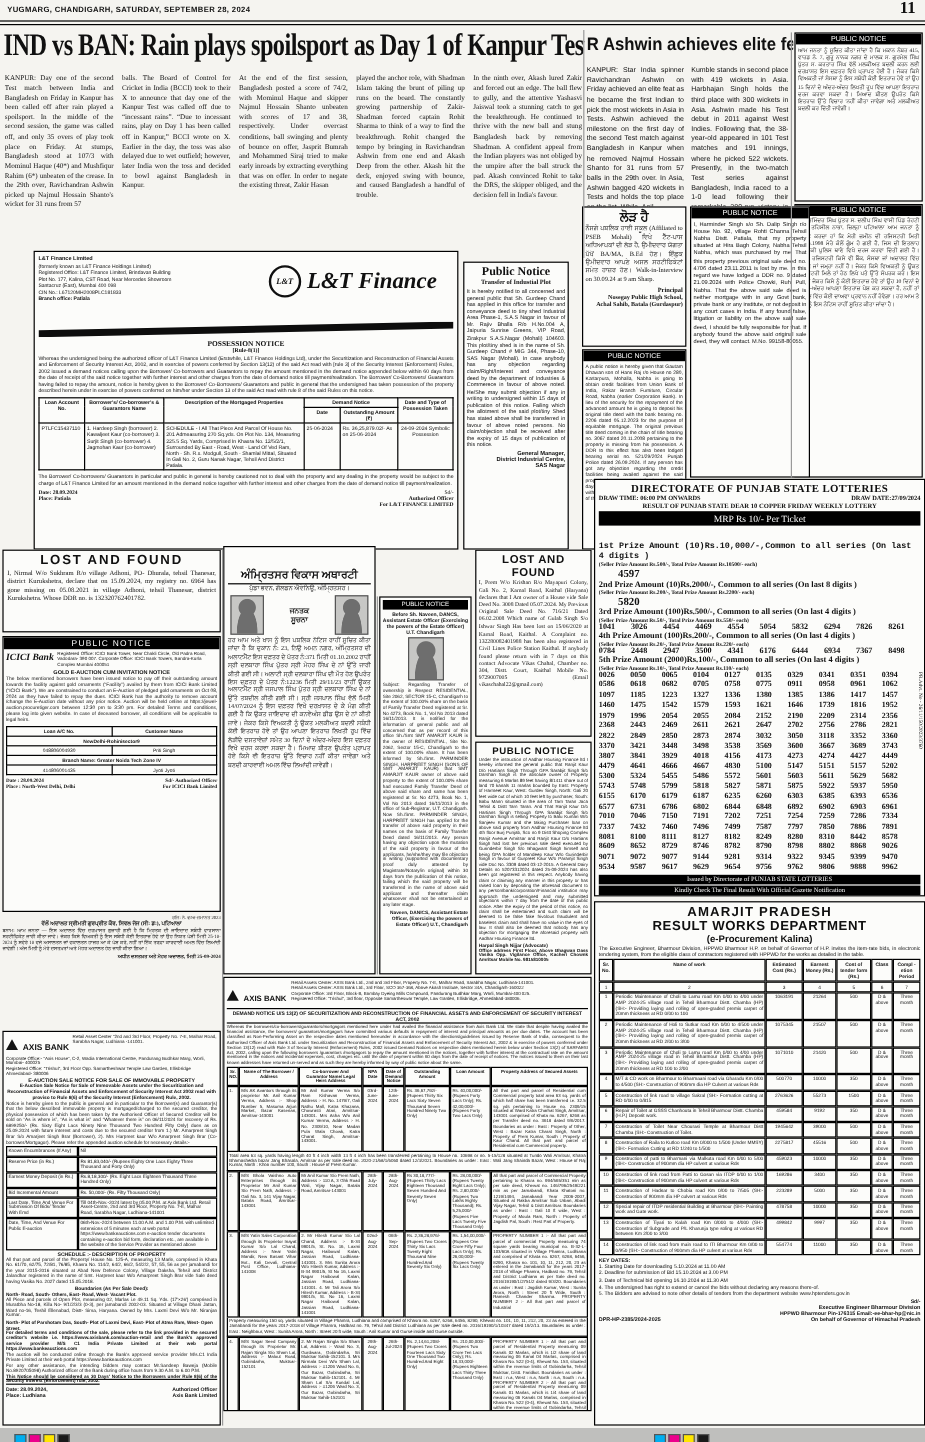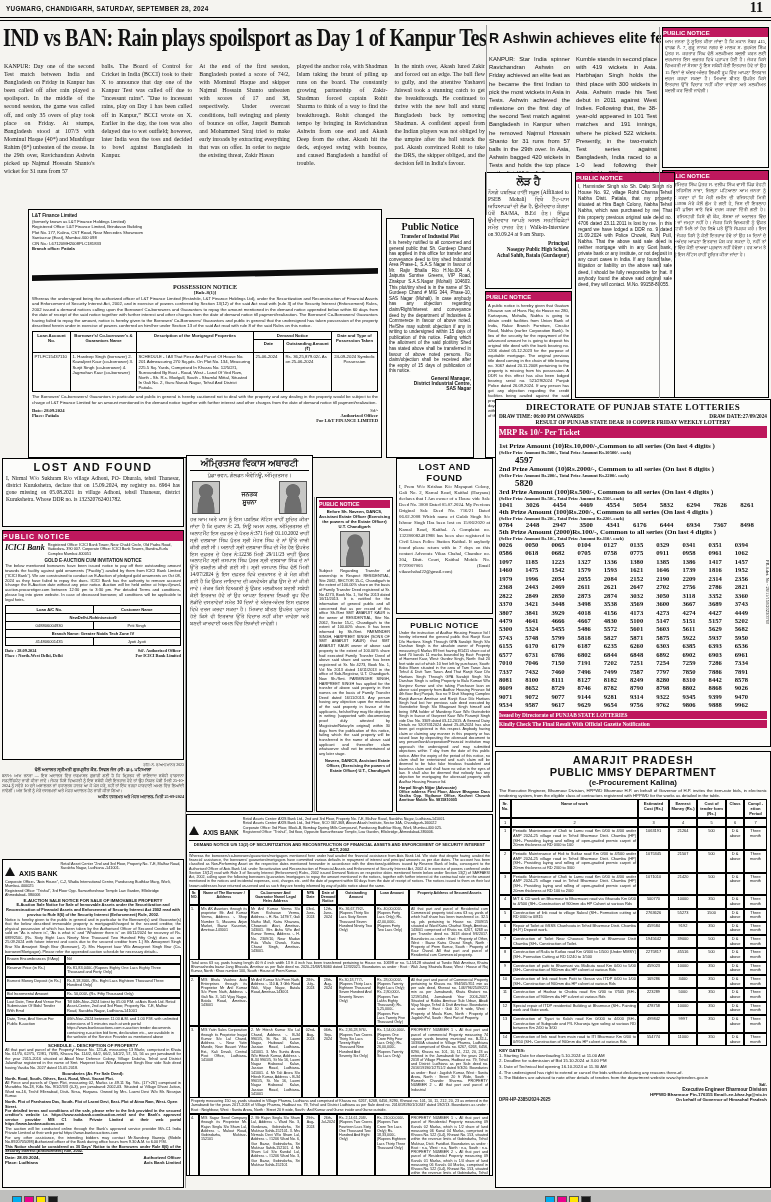--- a/index.html
+++ b/index.html
@@ -1,19 +1,19 @@
 <!DOCTYPE html>
 <html><head>
 <meta charset="utf-8">
 <style>
   html,body{margin:0;padding:0;background:#777;}
   #page{position:relative;width:771px;height:1202px;background:#f5f4f0;font-family:"Liberation Serif",serif;color:#101010;overflow:hidden;}
   .abs{position:absolute;box-sizing:border-box;}
   .box{border:1px solid #000;background:#fcfcfa;box-sizing:border-box;overflow:hidden;}
-  .bar{background:#be185d;color:#fff;font-weight:bold;text-align:left;font-family:"Liberation Sans",sans-serif;}
+  .bar{background:#000000;color:#fff;font-weight:normal;text-align:center;font-family:"Liberation Sans",sans-serif;}
   .j{text-align:justify;text-justify:inter-word;}
   .c{text-align:center;}
   .r{text-align:right;}
   .b{font-weight:bold;}
   .sans{font-family:"Liberation Sans",sans-serif;}
   .hline{position:absolute;background:#000;}
   .vline{position:absolute;background:#9a9a9a;width:1px;}
   .cols{display:flex;}
   .cols>div{flex:1;}
   .t{border-collapse:collapse;width:100%;}
@@ -74,20 +74,24 @@
   <div class="abs box" style="left:28px;top:209px;width:354px;height:249px;padding:3px;">
     <div style="position:relative;height:54px;">
       <div class="sans" style="width:185px;font-size:4.2px;line-height:1.3;">
         <div class="b" style="font-size:4.6px;">L&amp;T Finance Limited</div>
         <div>(formerly known as L&amp;T Finance Holdings Limited)</div>
         <div>Registered Office: L&amp;T Finance Limited, Brindavan Building</div>
         <div>Plot No. 177, Kalina, CST Road, Near Mercedes Showroom</div>
         <div>Santacruz (East), Mumbai 400 098</div>
         <div>CIN No.: L67120MH2008PLC181833</div>
         <div class="b">Branch office: Patiala</div>
+      </div>
+      <div style="position:absolute;right:14px;top:8px;display:flex;align-items:center;gap:5px;">
+        <div class="lt-circle">L&amp;T</div>
+        <div class="b" style="font-size:19px;font-style:italic;">L&amp;T Finance</div>
       </div>
     </div>
     <div style="height:13px;background:#0d0d0d;clip-path:polygon(0 55%,100% 0,100% 45%,0 100%);margin:1px 0 2px 0;"></div>
     <div class="c b" style="font-size:6.2px;">POSSESSION NOTICE</div>
     <div class="c b" style="font-size:4.8px;">[Rule-8(1)]</div>
     <div class="j sans" style="font-size:4.3px;line-height:1.27;margin-top:1px;">Whereas the undersigned being the authorized officer of L&amp;T Finance Limited (Erstwhile, L&amp;T Finance Holdings Ltd), under the Securitization and Reconstruction of Financial Assets and Enforcement of Security Interest Act, 2002, and in exercise of powers conferred by Section 13(12) of the said Act read with [rule 3] of the Security Interest (Enforcement) Rules, 2002 issued a demand notices calling upon the Borrower/ Co-borrowers and Guarantors to repay the amount mentioned in the demand notice appended below within 60 days from the date of receipt of the said notice together with further interest and other charges from the date of demand notice till payment/realization. The Borrower/ Co-Borrowers/ Guarantors having failed to repay the amount, notice is hereby given to the Borrower/ Co-Borrowers/ Guarantors and public in general that the undersigned has taken possession of the property described herein under in exercise of powers conferred on him/her under Section 13 of the said Act read with rule 8 of the said Rules on this notice.</div>
     <table class="t sans" style="font-size:4.3px;line-height:1.2;margin-top:2px;">
       <tbody>
           <tr>
         <th rowspan="2" style="width:34px;">Loan Account No.</th>
@@ -153,21 +157,21 @@
 
   <div class="abs box" style="left:495px;top:399px;width:276px;height:348px;padding:2px 3px;border-width:.8px;">
     <div class="c b" style="font-size:9px;letter-spacing:.3px;">DIRECTORATE OF PUNJAB STATE LOTTERIES</div>
     <div style="display:flex;justify-content:space-between;font-size:5.3px;margin-top:1px;">
       <span class="b">DRAW TIME: 06:00 PM ONWARDS</span>
       <span class="b">DRAW DATE:27/09/2024</span>
     </div>
     <div class="c b" style="font-size:5.5px;">RESULT OF PUNJAB STATE  DEAR 10 COPPER FRIDAY WEEKLY LOTTERY</div>
     <div class="bar" style="font-size:8px;padding:1.5px 0;margin-top:1px;font-family:'Liberation Serif',serif;">MRP Rs 10/- Per Ticket</div>
 
-    <div class="b" style="font-size:7px;margin-top:4px;">1st Prize Amount (10)Rs.10,000/-,Common to all series (On last 4 digits )</div>
+    <div class="b" style="font-size:7px;margin-top:14px;font-family:Liberation Mono, monospace;">1st Prize Amount (10)Rs.10,000/-,Common to all series (On last 4 digits )</div>
     <div class="b" style="font-size:4.6px;">(Seller Prize Amount Rs.500/-, Total Prize Amount Rs.10500/- each)</div>
     <div class="b" style="font-size:9px;margin-left:16px;">4597</div>
 
     <div class="b" style="font-size:7px;">2nd Prize Amount (10)Rs.2000/-, Common to all series (On last 8 digits )</div>
     <div class="b" style="font-size:4.6px;">(Seller Prize Amount Rs.200/-, Total Prize Amount Rs.2200/- each)</div>
     <div class="b" style="font-size:9px;margin-left:16px;">5820</div>
 
     <div class="b" style="font-size:7px;">3rd Prize Amount (100)Rs.500/-, Common to all series (On last 4 digits )</div>
     <div class="b" style="font-size:4.6px;">(Seller Prize Amount Rs.50/-, Total Prize Amount Rs.550/- each)</div>
     <div class="lotgrid" style="font-size:6.8px;">
@@ -403,21 +407,21 @@
         <span>9962</span>
       </div>
 
     <div class="bar" style="font-size:5.4px;padding:1px 0;margin-top:1.5px;font-family:'Liberation Serif',serif;">Issued by Directorate of  PUNJAB STATE LOTTERIES</div>
     <div class="bar" style="font-size:5.4px;padding:1px 0;margin-top:1px;font-family:'Liberation Serif',serif;">Kindly Check The Final Result With Official Gazette Notification</div>
     <div style="position:absolute;right:0px;top:160px;writing-mode:vertical-rl;font-size:4.4px;">PR.Advt. No - 26/11/150/2023/3760</div>
   </div>
 
   <div class="abs box" style="left:495px;top:751px;width:276px;height:437px;padding:2px 3px;">
     <div class="c b sans" style="font-size:11px;letter-spacing:1px;">AMARJIT PRADESH</div>
-    <div class="c b sans" style="font-size:11px;letter-spacing:.5px;">PUBLIC MMSY DEPARTMENT</div>
+    <div class="c b sans" style="font-size:11px;letter-spacing:.5px;">RESULT WORKS DEPARTMENT</div>
     <div class="c b sans" style="font-size:8px;">(e-Procurement Kalina)</div>
     <div class="j sans" style="font-size:4.3px;line-height:1.2;margin-top:1px;">The Executive Engineer, Bharmour Division, HPPWD Bharmour H.P. on behalf of Governor of H.P. invites the item-rate bids, in electronic tendering system, from the eligible class of contractors registered with HPPWD for the works as detailed in the table.</div>
     <div class="sans" style="margin-top:1px;">
       <div class="hprow b c" style="font-size:4.1px;">
           <div>Sr. No.</div>
           <div>Name of work</div>
           <div>Estimated Cost (Rs.)</div>
           <div>Earnest Money (Rs.)</div>
           <div>Cost of tender form (Rs.)</div>
           <div>Class</div>
@@ -690,21 +694,21 @@
         <div class="b" style="font-size:4.3px;">Date: 28.09.2024,</div>
         <div class="b" style="font-size:4.3px;">Place: Ludhiana</div>
       </div>
       <div class="r sans">
         <div class="b" style="font-size:4.3px;">Authorized Officer</div>
         <div class="b" style="font-size:4.3px;">Axis Bank Limited</div>
       </div>
     </div>
   </div>
 
-  <div class="abs box" style="left:186px;top:455px;width:127px;height:357px;border-width:1.6px;padding:2px 3px;">
+  <div class="abs box" style="left:186px;top:455px;width:127px;height:357px;border-width:1.6px;padding:18px 3px;">
     <div class="c b" style="font-size:9px;border-bottom:1px solid #000;padding-bottom:1px;">ਅੰਮ੍ਰਿਤਸਰ ਵਿਕਾਸ ਅਥਾਰਟੀ</div>
     <div class="c" style="font-size:5.3px;margin-top:1px;">ਪੁੱਡਾ ਭਵਨ, ਗੋਲਡਨ ਐਵੇਨਿਊ, ਅੰਮ੍ਰਿਤਸਰ।</div>
     <div style="display:flex;justify-content:space-between;align-items:center;margin:2px 2px;">
       <div class="photo" style="width:26px;height:31px;"></div>
       <div class="c b" style="font-size:6.2px;">
         <div>ਜਨਤਕ</div>
         <div>ਸੂਚਨਾ</div>
       </div>
       <div class="photo" style="width:26px;height:31px;"></div>
     </div>

